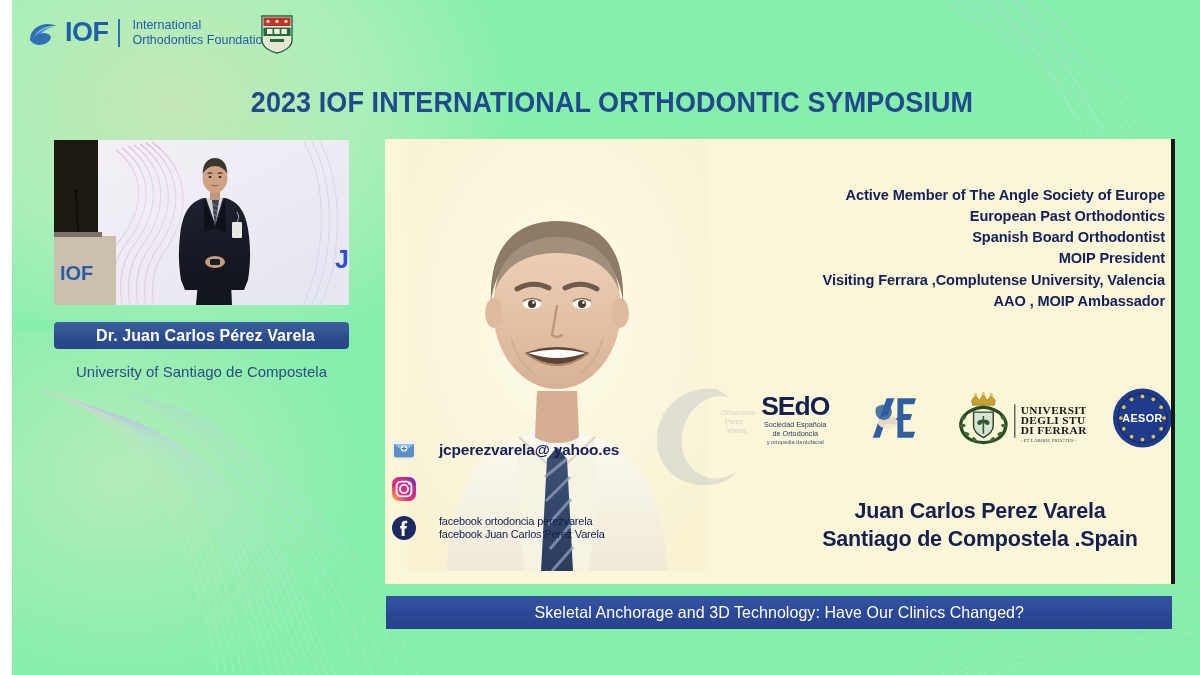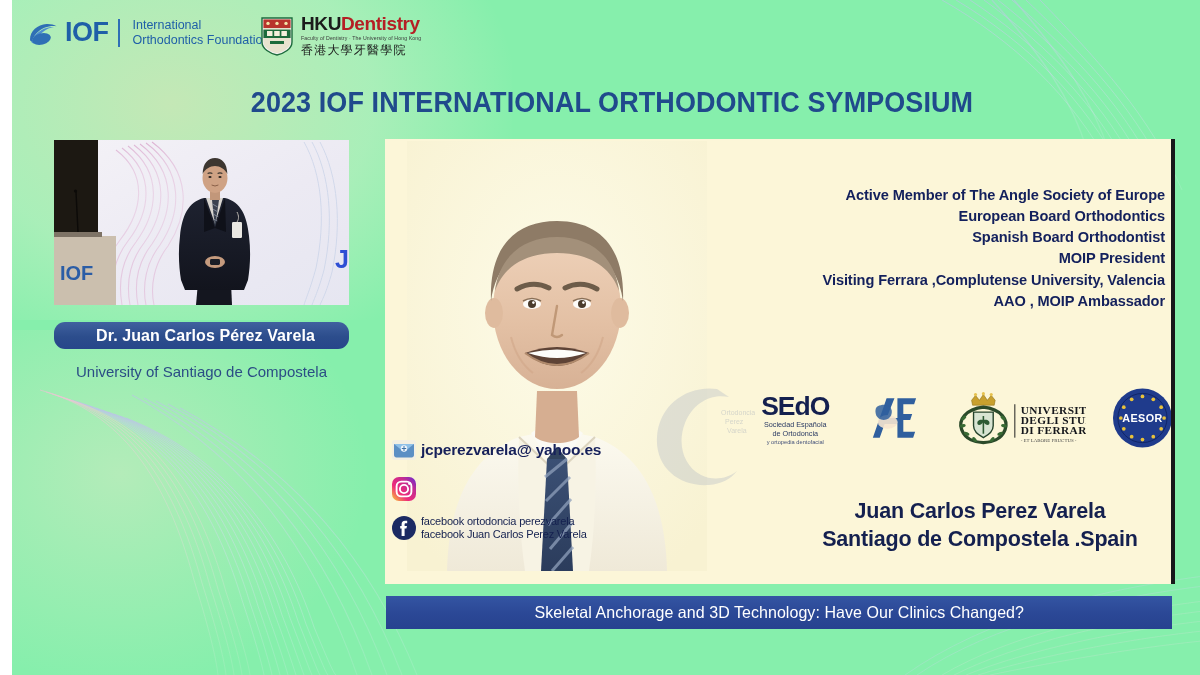--- a/index.html
+++ b/index.html
@@ -140,21 +140,21 @@
     width: 295px; height: 165px;
     overflow: hidden;
     background: #eef0f6;
   }
   .thumb-svg { position: absolute; inset: 0; width: 295px; height: 165px; }
 
   .speaker-namebar {
     margin-top: 17px;
     width: 295px; height: 27px;
     background: linear-gradient(180deg, #40619f 0%, #2c4d8c 55%, #27468a 100%);
-    border-radius: 11px;
+    border-radius: 4px;
     display: flex;
     align-items: center;
     justify-content: center;
     padding-left: 8px;
   }
   .speaker-namebar span {
     color: #ffffff;
     font-size: 16px;
     font-weight: 700;
     letter-spacing: 0.1px;
@@ -247,21 +247,21 @@
 
   
   .contacts {
     position: absolute;
     left: 6px; top: 298px;
     width: 340px;
   }
   .contact-row {
     display: flex;
     align-items: center;
-    gap: 4px;
+    gap: 22px;
     margin-bottom: 13px;
   }
   .contact-icon { flex: 0 0 auto; display: block; }
   .contact-text { display: flex; flex-direction: column; }
   .contact-line-email {
     font-size: 15.5px;
     font-weight: 700;
     color: #16205a;
     letter-spacing: -0.2px;
     white-space: nowrap;
@@ -416,27 +416,20 @@
                  C10.4 35.8 3.4 31.6 3.4 25.8 Z" fill="#e8e3cf"></path>
         <path d="M3.4 13.6 H30.6 V22 H3.4 Z" fill="#1d6b3c"></path>
         <rect x="7" y="15" width="5.5" height="5" fill="#f4efdc"></rect>
         <rect x="14.2" y="15" width="5.5" height="5" fill="#f4efdc"></rect>
         <rect x="21.4" y="15" width="5.5" height="5" fill="#f4efdc"></rect>
         <path d="M10 25 H24 V28 H10 Z" fill="#1d6b3c"></path>
         <circle cx="8" cy="7.4" r="1.7" fill="#f2e6a8"></circle>
         <circle cx="17" cy="7.4" r="1.7" fill="#f2e6a8"></circle>
         <circle cx="26" cy="7.4" r="1.7" fill="#f2e6a8"></circle>
       </svg>
-      <div class="hku-text">
-        <div class="hku-main">
-          <span class="hku-k">HKU</span><span class="hku-d">Dentistry</span>
-        </div>
-        <div class="hku-faculty">Faculty of Dentistry · The University of Hong Kong</div>
-        <div class="hku-cn">香港大學牙醫學院</div>
-      </div>
     </div>
   </div>
 
   <div class="symposium-title">2023 IOF INTERNATIONAL ORTHODONTIC SYMPOSIUM</div>
 
   <div class="speaker-panel">
 
     <div class="speaker-thumb">
       <svg class="thumb-svg" viewBox="0 0 295 165" xmlns="http://www.w3.org/2000/svg">
         <defs>
@@ -606,21 +599,21 @@
         <path d="M121 212 Q150 205 179 212 Q150 222 121 212 Z" fill="#fdfdfa"></path>
         <path d="M118 212 Q150 236 182 212" stroke="#b08a6c" stroke-width="2" fill="none"></path>
 
         <path d="M104 196 Q110 220 126 232" stroke="#d0a688" stroke-width="2" fill="none" opacity="0.6"></path>
         <path d="M196 196 Q190 220 174 232" stroke="#d0a688" stroke-width="2" fill="none" opacity="0.6"></path>
       </svg>
     </div>
 
     <div class="credentials">
       <div class="cred-line">Active Member of The Angle Society of Europe</div>
-      <div class="cred-line">European Board Orthodontics</div>
+      <div class="cred-line">European Past Orthodontics</div>
       <div class="cred-line">Spanish Board Orthodontist</div>
       <div class="cred-line">MOIP President</div>
       <div class="cred-line">Visiting Ferrara ,Complutense University, Valencia</div>
       <div class="cred-line">AAO  , MOIP Ambassador</div>
     </div>
 
     <div class="inst-logos">
 
       <svg class="inst-logo" width="86" height="58" viewBox="0 0 86 58" xmlns="http://www.w3.org/2000/svg">
         <text x="43" y="26" text-anchor="middle" font-family="Liberation Sans, sans-serif" font-size="27" font-weight="700" fill="#14204f" letter-spacing="-1">SEdO</text>

